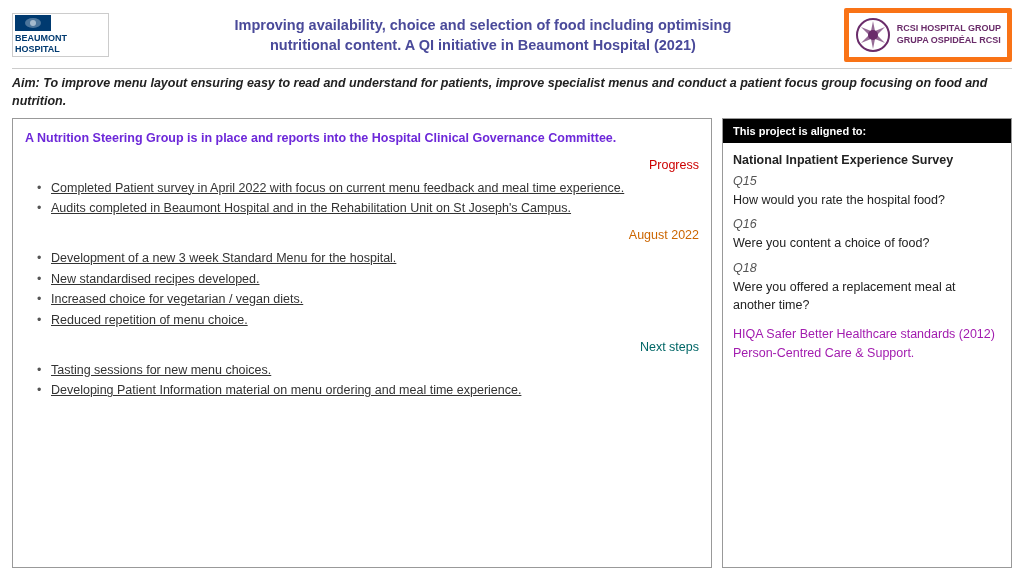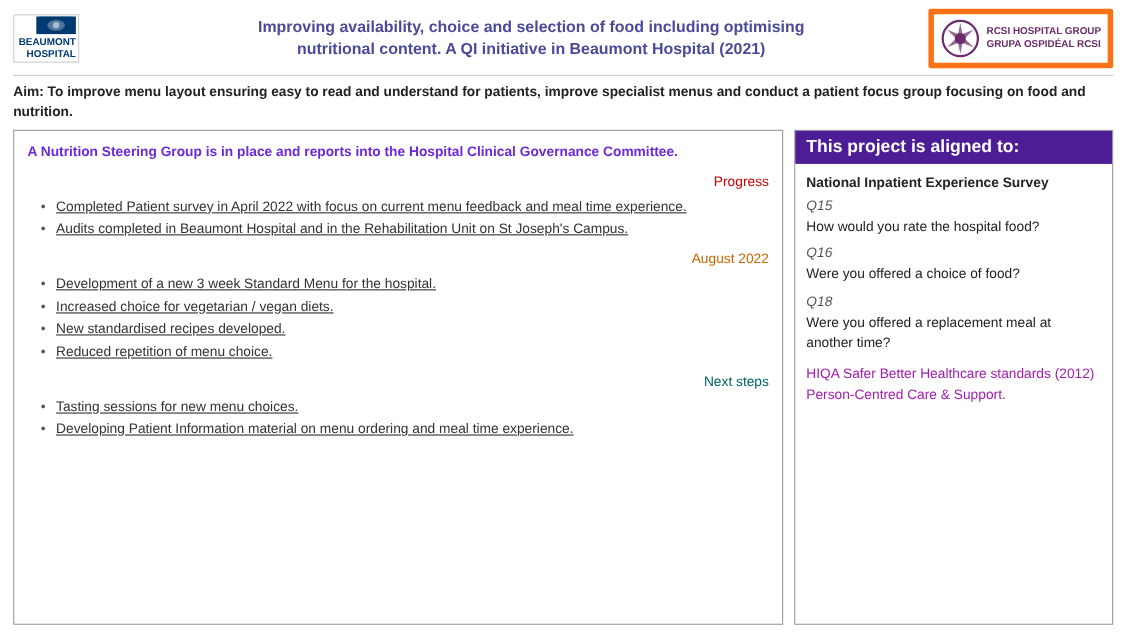--- a/index.html
+++ b/index.html
@@ -29,26 +29,26 @@
       border-bottom: 1px solid #ccc;
       margin-bottom: 6px;
     }
     .header-logo-left {
       display: flex;
       align-items: center;
       gap: 6px;
       min-width: 110px;
     }
     .logo-beaumont {
-      width: 60px;
+      width: 97px;
       height: 44px;
       border: 1px solid #ccc;
       display: flex;
       flex-direction: column;
-      align-items: flex-end;
+      align-items: flex-start;
       justify-content: center;
       font-size: 9px;
       font-weight: bold;
       color: #003a70;
       line-height: 1.2;
       padding: 2px;
     }
     .logo-beaumont .logo-img-placeholder {
       width: 36px;
       height: 22px;
@@ -93,20 +93,21 @@
     .rcsi-logo-text {
       font-size: 9px;
       font-weight: bold;
       color: #6a2c6a;
       line-height: 1.3;
       text-transform: uppercase;
     }
 
     
     .aim-section {
+      font-style: italic;
       font-weight: bold;
       font-size: 12.5px;
       color: #222;
       margin-bottom: 8px;
       line-height: 1.4;
     }
 
     
     .main-content {
       display: flex;
@@ -157,25 +158,25 @@
 
     
     .right-panel {
       width: 290px;
       border: 1.5px solid #999;
       display: flex;
       flex-direction: column;
       font-size: 12.5px;
     }
     .right-panel-header {
-      background: #4c1d95;
+      background: #000000;
       color: white;
       font-weight: bold;
       padding: 6px 10px;
-      font-size: 16px;
+      font-size: 11px;
     }
     .right-panel-body {
       padding: 8px 10px;
       line-height: 1.5;
       color: #222;
     }
     .right-panel-body .survey-title {
       font-weight: bold;
       margin-bottom: 2px;
     }
@@ -243,40 +244,40 @@
 
       <div class="section-title red">Progress</div>
       <ul class="bullet-list">
         <li><span>Completed Patient survey in April 2022 with focus on current menu feedback and meal time experience.</span></li>
         <li><span>Audits completed in Beaumont Hospital and in the Rehabilitation Unit on St Joseph's Campus.</span></li>
       </ul>
 
       <div class="section-title orange">August 2022</div>
       <ul class="bullet-list">
         <li><span>Development of a new 3 week Standard Menu for the hospital.</span></li>
+        <li><span>New standardised recipes developed.</span></li>
         <li><span>Increased choice for vegetarian / vegan diets.</span></li>
-        <li><span>New standardised recipes developed.</span></li>
         <li><span>Reduced repetition of menu choice.</span></li>
       </ul>
 
       <div class="section-title teal">Next steps</div>
       <ul class="bullet-list">
         <li><span>Tasting sessions for new menu choices.</span></li>
         <li><span>Developing Patient Information material on menu ordering and meal time experience.</span></li>
       </ul>
     </div>
 
     <div class="right-panel">
       <div class="right-panel-header">This project is aligned to:</div>
       <div class="right-panel-body">
         <div class="survey-title">National Inpatient Experience Survey</div>
         <div class="q-label">Q15</div>
         <div class="q-text">How would you rate the hospital food?</div>
         <div class="q-label">Q16</div>
-        <div class="q-text">Were you offered a choice of food?</div>
+        <div class="q-text">Were you content a choice of food?</div>
         <div class="q-label">Q18</div>
         <div class="q-text">Were you offered a replacement meal at another time?</div>
         <div class="hiqa-section">HIQA Safer Better Healthcare standards (2012) Person-Centred Care &amp; Support.</div>
       </div>
     </div>
 
   </div>
 </div>
 
 </body></html>

